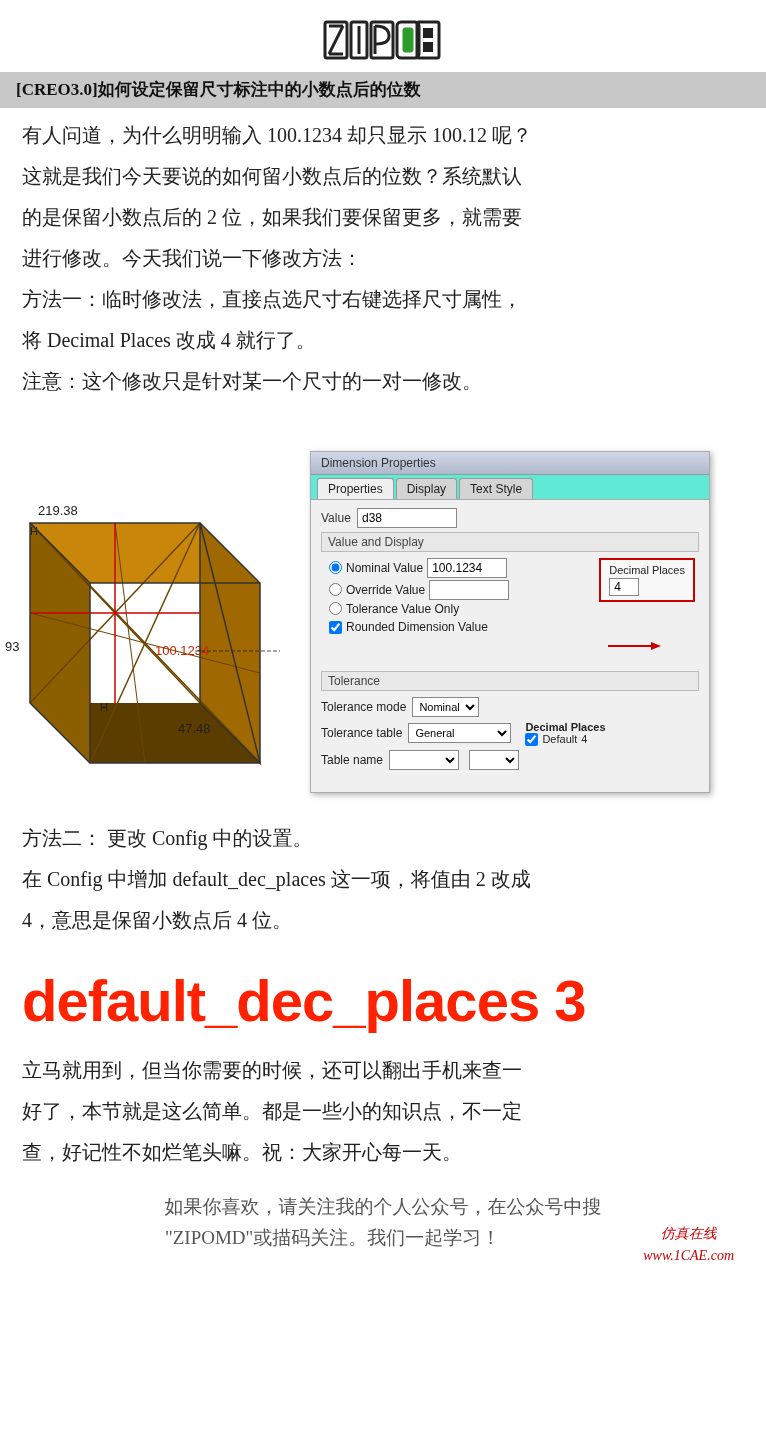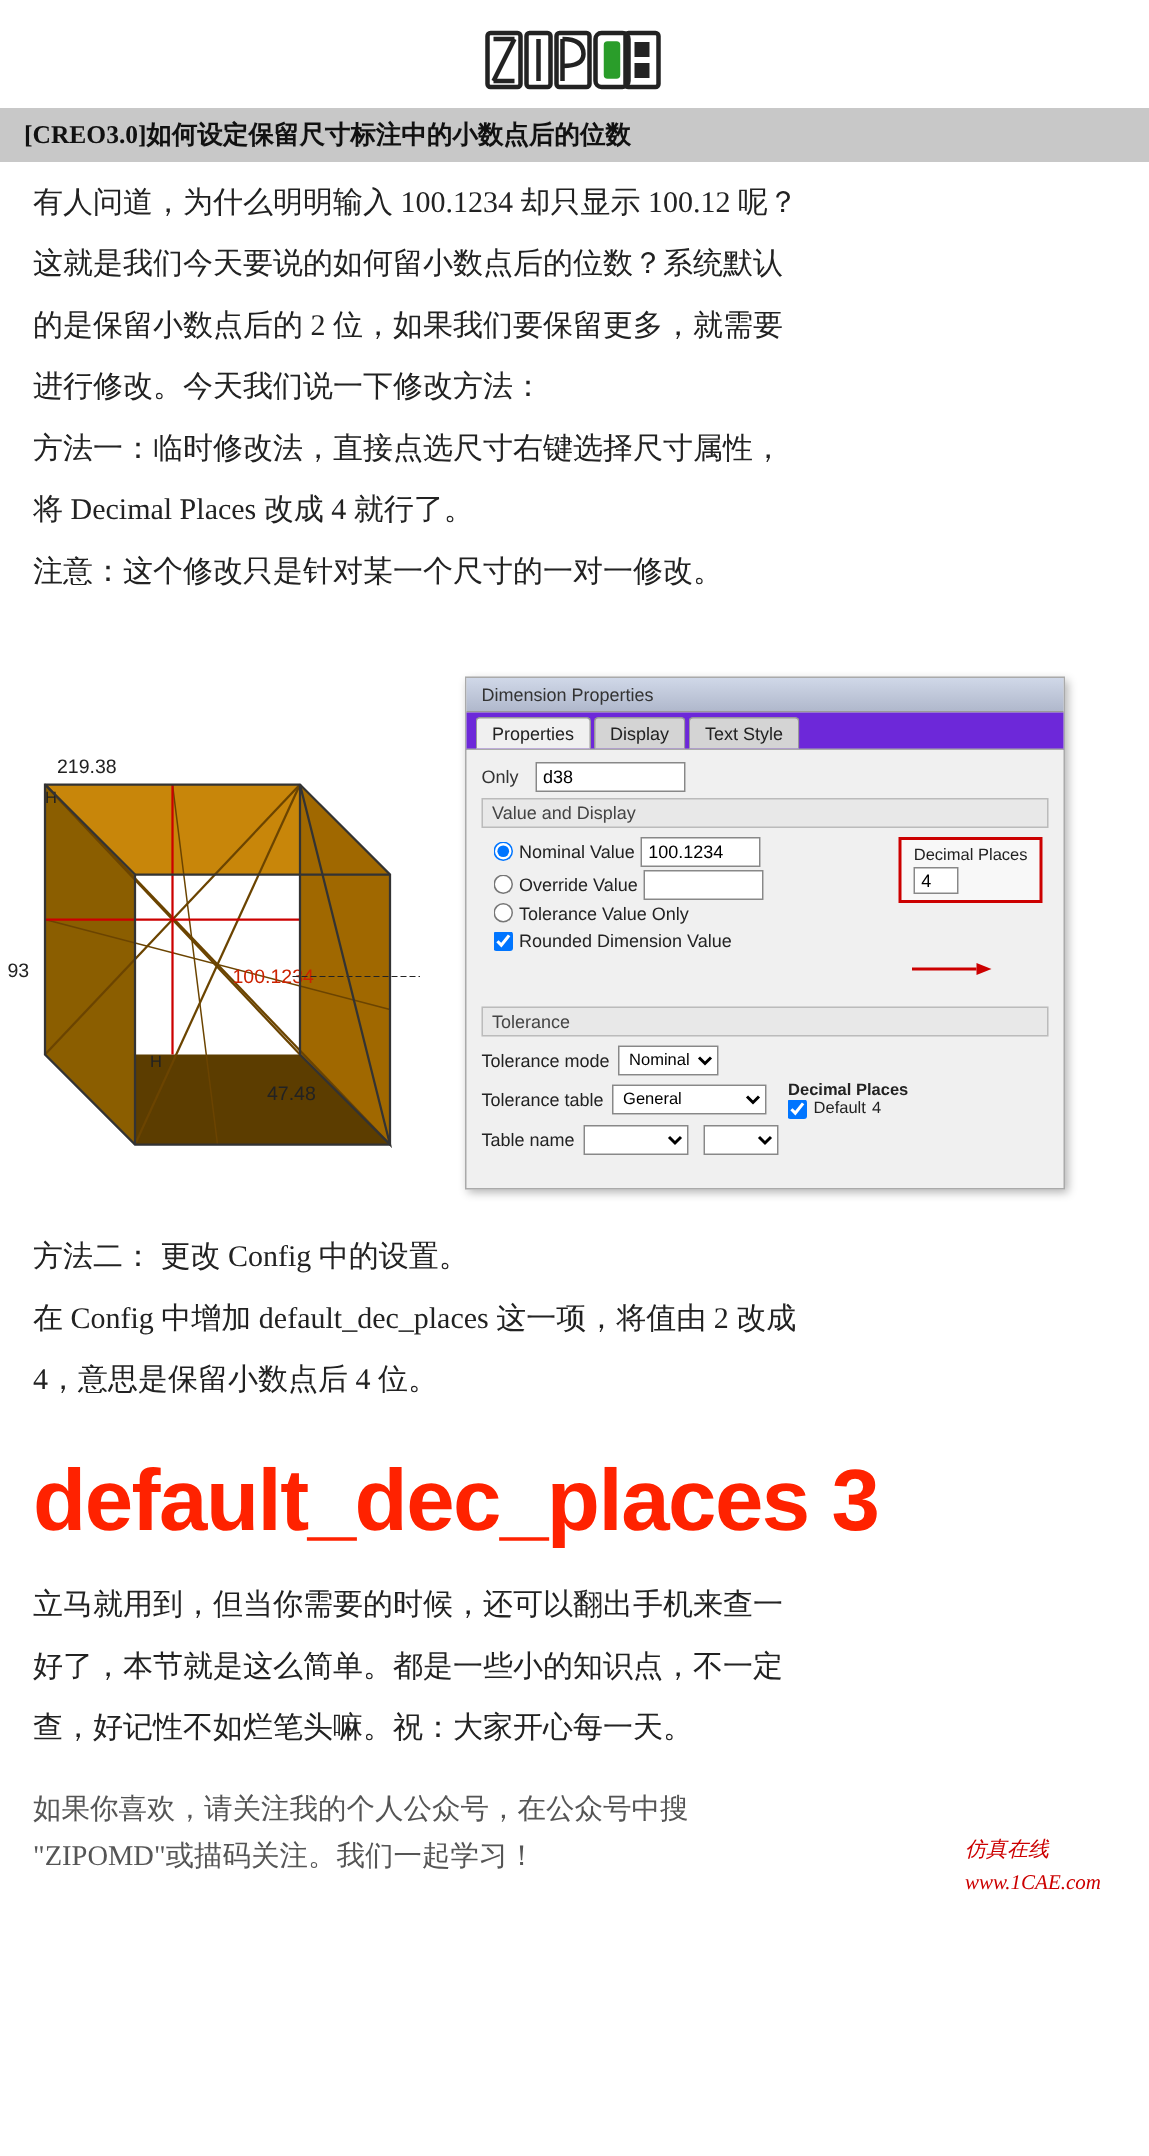--- a/index.html
+++ b/index.html
@@ -68,21 +68,21 @@
     .dim-dialog-title {
       background: linear-gradient(to bottom, #d0d8e8, #b0b8cc);
       padding: 4px 10px;
       font-size: 12px;
       font-weight: normal;
       color: #333;
       border-bottom: 1px solid #999;
     }
     .dim-tabs {
       display: flex;
-      background: #6d28d9;
+      background: #5eead4;
       border-bottom: 1px solid #aaa;
       padding: 3px 6px 0 6px;
       gap: 2px;
     }
     .dim-tab {
       padding: 3px 10px;
       background: #d4d4d4;
       border: 1px solid #999;
       border-bottom: none;
       font-size: 12px;
@@ -169,21 +169,21 @@
       color: #ff2200;
       line-height: 1.2;
       padding: 12px 22px 8px 22px;
       letter-spacing: -1px;
     }
 
     
     .footer-note {
       font-size: 19px;
       color: #555;
-      text-align: left;
+      text-align: center;
       padding: 6px 22px 6px 22px;
       line-height: 1.6;
     }
 
     
     .cad-container {
       width: 100%;
       display: flex;
       flex-direction: row;
       align-items: flex-start;
@@ -299,21 +299,21 @@
           <div class="dim-tab">
             <span>Display</span>
           </div>
           <div class="dim-tab">
             <span>Text Style</span>
           </div>
         </div>
         <div class="dim-body">
 
           <div class="dim-row">
-            <span class="dim-label">Only</span>
+            <span class="dim-label">Value</span>
             <input class="dim-input" type="text" value="d38" style="width: 100px;">
           </div>
 
           <div class="dim-section-title">
             <span>Value and Display</span>
           </div>
 
           <div style="position:relative;">
 
             <div class="dim-radio-group">

